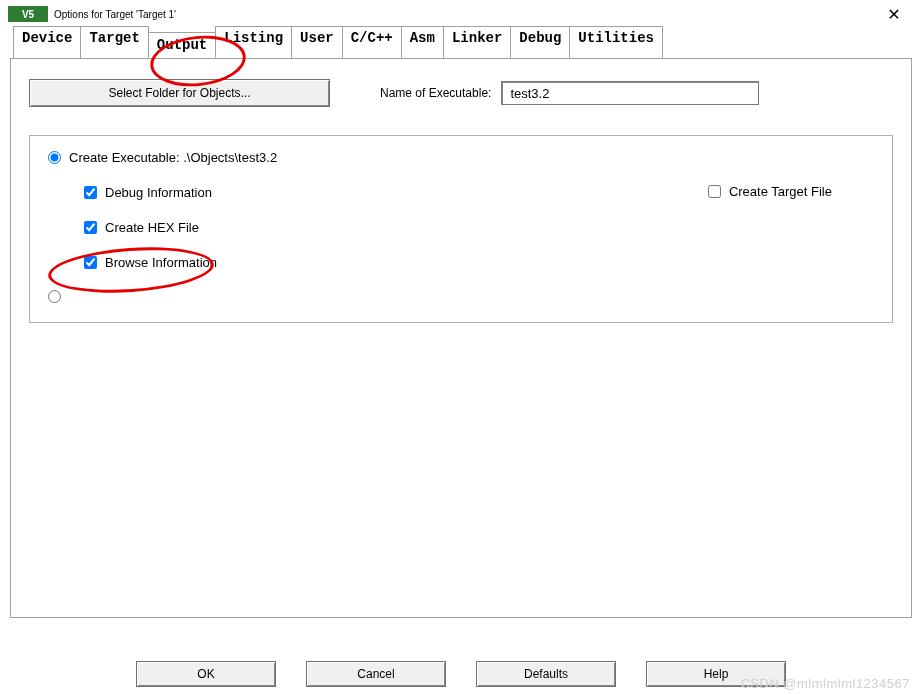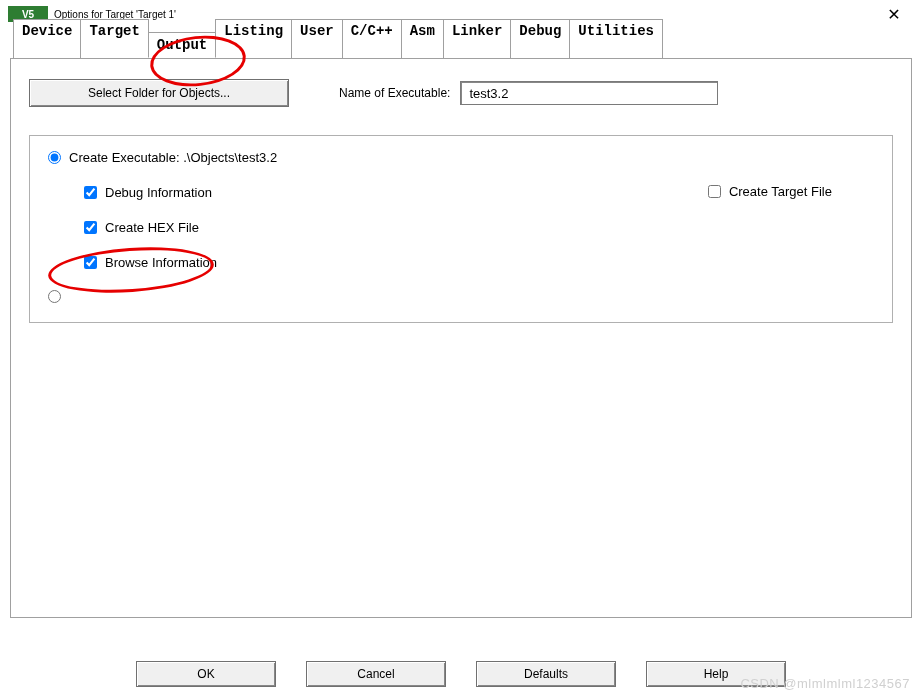--- a/index.html
+++ b/index.html
@@ -49,21 +49,21 @@
   .tabs {
     display: flex;
     align-items: flex-end;
     font-family: "Courier New", monospace;
     font-size: 14px;
     font-weight: bold;
     height: 22px;
     margin-left: 3px;
   }
   .tab {
-    padding: 3px 8px 20px 8px;
+    padding: 3px 8px 13px 8px;
     border: 1px solid #a0a0a0;
     border-bottom: none;
     background: #fff;
     margin-right: -1px;
     position: relative;
     top: 1px;
     cursor: default;
   }
   .tab.active {
     background: #fff;
@@ -90,21 +90,21 @@
   .btn {
     border: 1px solid #707070;
     background: #f0f0f0;
     padding: 5px 12px;
     font-family: inherit;
     font-size: 12px;
     min-width: 100px;
     box-shadow: 1px 1px 0 #fff inset, -1px -1px 0 #888 inset;
   }
   .select-folder-btn {
-    width: 260px;
+    width: 301px;
     height: 28px;
     text-align: center;
   }
   .name-exec {
     display: flex;
     align-items: center;
     gap: 10px;
   }
   .text-input {
     border: 1px solid #7a7a7a;

